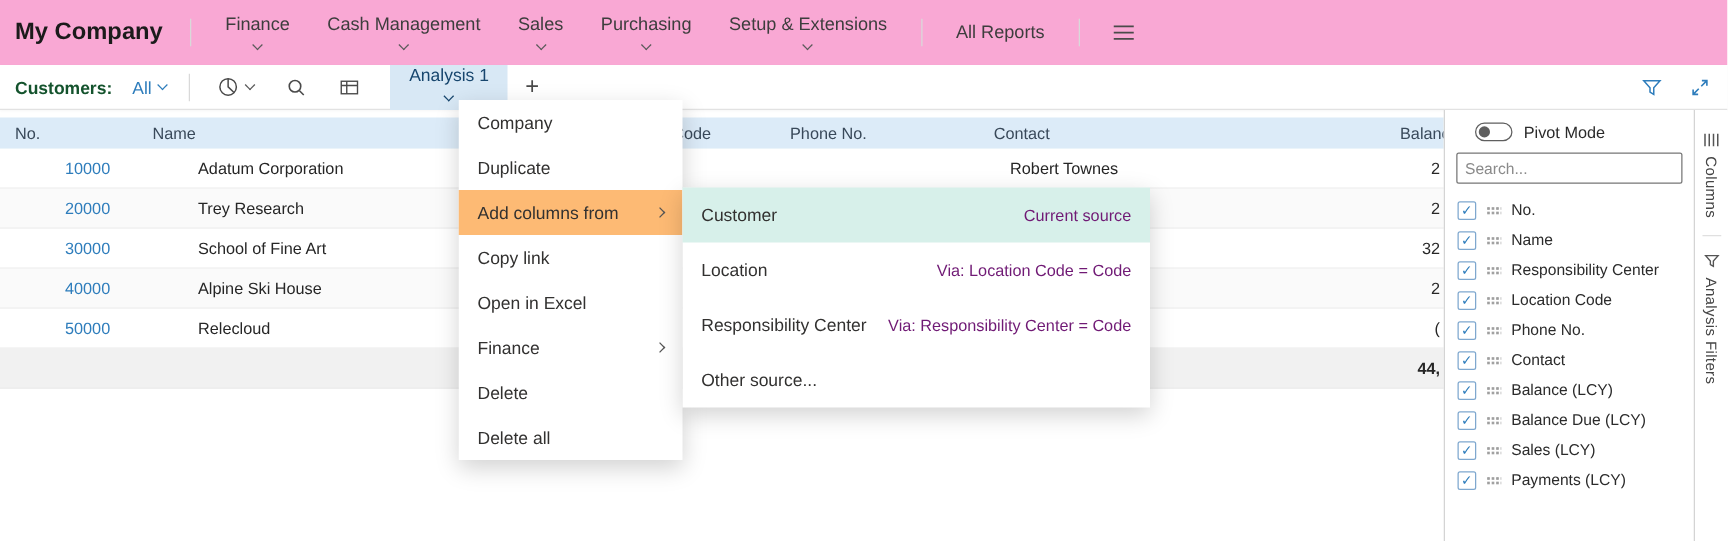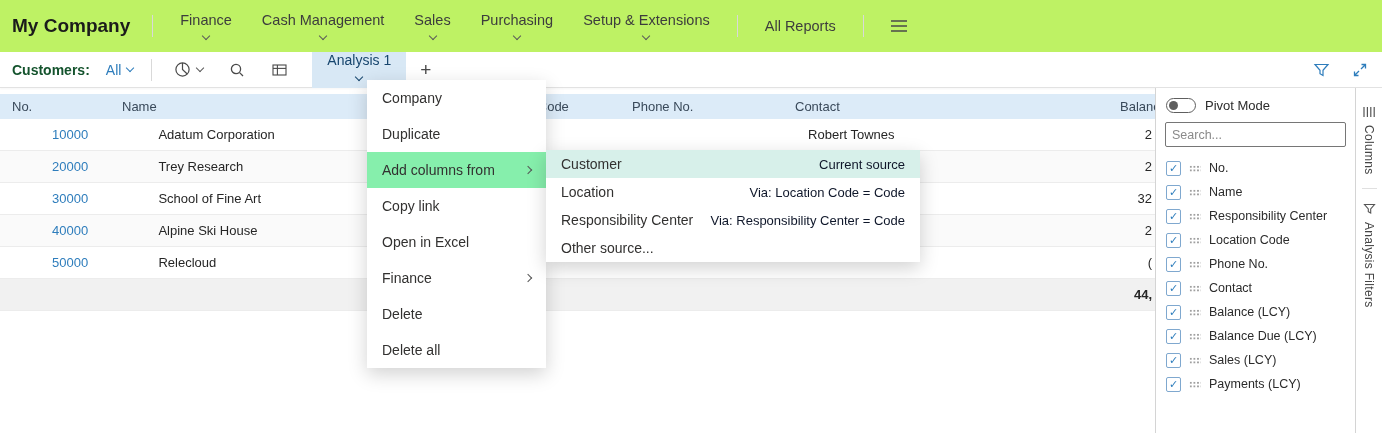--- a/index.html
+++ b/index.html
@@ -1,20 +1,20 @@
 <!DOCTYPE html>
 <html><head>
 <meta charset="utf-8">
 <style>
   * { margin:0; padding:0; box-sizing:border-box; }
   html,body { width:1382px; height:433px; font-family:"Liberation Sans", sans-serif; background:#fff; overflow:hidden; color:#333; }
   .screen { position:relative; width:1382px; height:433px; background:#fff; }
 
   
-  .topbar { position:absolute; top:0; left:0; right:0; height:52px; display:flex; align-items:center; padding-left:12px; background:#bef264; }
+  .topbar { position:absolute; top:0; left:0; right:0; height:52px; display:flex; align-items:center; padding-left:12px; background:#f9a8d4; }
   .company { font-size:19px; font-weight:700; color:#1b1b1b; margin-right:10px; white-space:nowrap; cursor:pointer; }
   .vdiv { width:1px; height:22px; background:#d9d9d9; margin:0 12px; }
   .nav-item { font-size:14.5px; color:#3d3d3d; margin:0 15px; display:flex; align-items:center; gap:7px; white-space:nowrap; cursor:pointer;flex-direction:column; }
   .chev { width:6px; height:6px; border-right:1.2px solid #5a5a5a; border-bottom:1.2px solid #5a5a5a; transform:rotate(45deg); display:inline-block; position:relative; top:-2px; }
   .chev.blue { border-color:#2e7dbc; }
   .chev.navy { border-color:#17466e; }
   .burger { margin:0 14px; display:flex; align-items:center; cursor:pointer; }
 
   
   .toolbar { position:absolute; top:52px; left:0; right:0; height:36px; display:flex; align-items:center; padding-left:12px; border-bottom:1px solid #e2e2e2; box-shadow:0 1px 2px rgba(0,0,0,.04); background:#fff; }
@@ -38,33 +38,33 @@
   .c-loc     { width:147px; padding-left:12px; }
   .c-phone   { width:163px; padding-left:12px; }
   .c-contact { width:277px; padding-left:12px; }
   .c-bal     { width:95px;  text-align:right; padding-right:3px; }
   .th.c-bal  { text-align:left; padding-left:60px; padding-right:0; }
   .td.c-no   { color:#2e7dbc; cursor:pointer;margin-left:40px; }
 
   
   .menu { position:absolute; left:367px; top:80px; width:179px; background:#fff; box-shadow:0 6px 18px rgba(0,0,0,.18); z-index:30; }
   .menu-item { height:36px; display:flex; align-items:center; padding:0 15px; font-size:14px; color:#323130; cursor:pointer; }
-  .menu-item.hl { background:#86efac; }
+  .menu-item.hl { background:#fdba74; }
   .spacer { flex:1; }
   .rchev { width:6px; height:6px; border-right:1.3px solid #555; border-bottom:1.3px solid #555; transform:rotate(-45deg); }
 
   
   .submenu { position:absolute; left:546px; top:150px; width:374px; background:#fff; box-shadow:0 6px 18px rgba(0,0,0,.18); z-index:31; }
-  .sub-item { height:28px; display:flex; align-items:center; justify-content:space-between; padding:0 15px; font-size:14px; color:#323130; cursor:pointer; }
+  .sub-item { height:44px; display:flex; align-items:center; justify-content:space-between; padding:0 15px; font-size:14px; color:#323130; cursor:pointer; }
   .sub-item.hl { background:#d7f0ea; }
-  .detail { font-size:13px; color:#0f172a; }
+  .detail { font-size:13px; color:#701a75; }
 
   
   .panel { position:absolute; left:1155px; top:88px; width:200px; height:345px; background:#fff; border-left:1px solid #d4d4d4; z-index:20; padding-top:6px; }
-  .pivot-row { display:flex; align-items:center; gap:9px; padding:4px 10px 9px; }
+  .pivot-row { display:flex; align-items:center; gap:9px; padding:4px 24px 9px; }
   .toggle { width:30px; height:15px; border:1px solid #5f5f5f; border-radius:8px; position:relative; background:#fff; cursor:pointer; flex:0 0 auto; }
   .toggle::after { content:""; position:absolute; left:2px; top:2px; width:9px; height:9px; border-radius:50%; background:#5f5f5f; }
   .pivot-label { font-size:13px; color:#2b2b2b; }
   .search-box { margin:0 9px 9px; border:1px solid #767676; border-radius:2px; height:25px; display:flex; align-items:center; padding:0 6px; background:#fff; }
   .search-box input { border:none; outline:none; width:100%; font-size:12.5px; font-family:inherit; color:#333; background:transparent; }
   .search-box input::placeholder { color:#8a8a8a; }
   .field-item { display:flex; align-items:center; gap:8px; height:24px; padding:0 10px; cursor:pointer; }
   .cb { width:15px; height:15px; border:1px solid #7fa8cf; border-radius:2px; display:flex; align-items:center; justify-content:center; color:#2e7dbc; font-size:11px; background:#fff; flex:0 0 auto; cursor:pointer; }
   .cb::after { content:"✓"; }
   .dots { width:12px; height:7px; background-image:radial-gradient(circle, #9f9f9f 1px, transparent 1.15px); background-size:3.6px 3.6px; flex:0 0 auto; }

